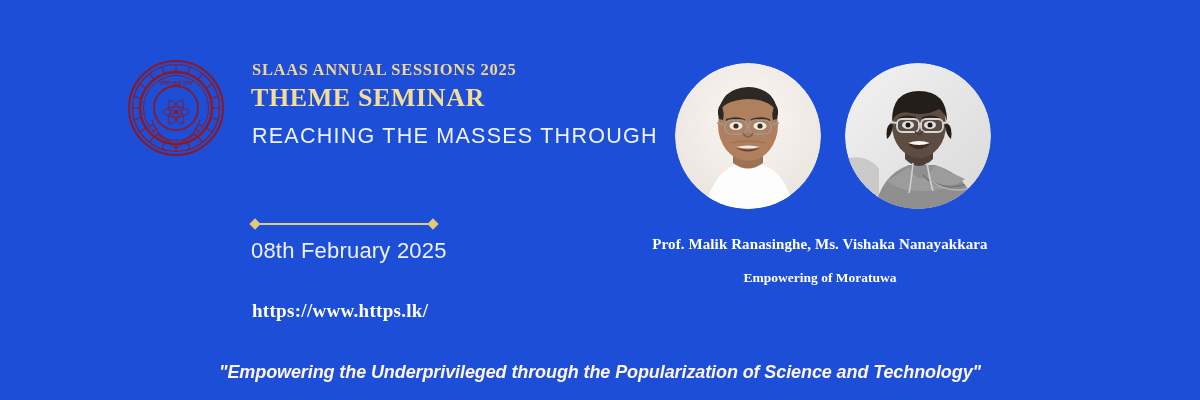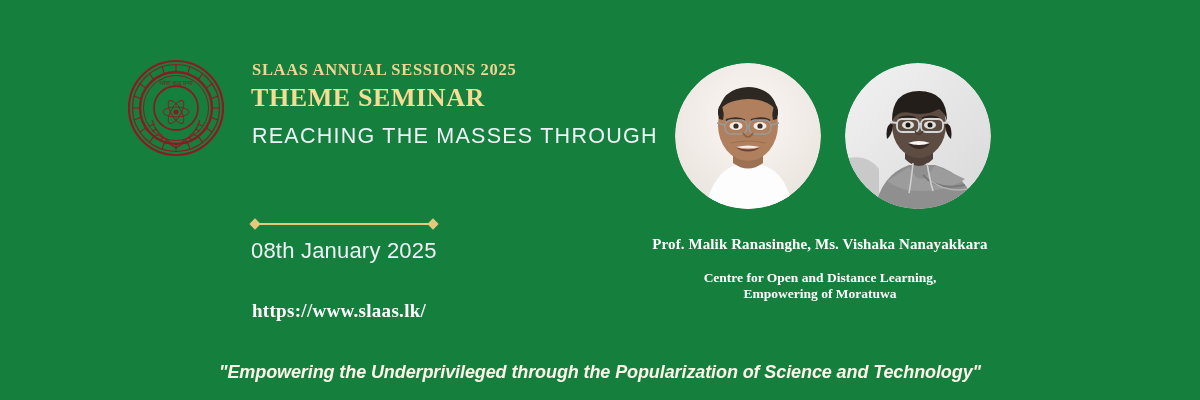--- a/index.html
+++ b/index.html
@@ -10,21 +10,21 @@
     width: 1200px;
     height: 400px;
     overflow: hidden;
     background: #03213f;
     font-family: "Liberation Sans", sans-serif;
   }
   .banner {
     position: relative;
     width: 1200px;
     height: 400px;
-    background: #15803d;
+    background: #1d4ed8;
   }
 
   
   .logo-wrap {
     position: absolute;
     left: 126px;
     top: 58px;
     width: 100px;
     height: 100px;
   }
@@ -232,22 +232,22 @@
   <div class="headline">
     <div>REACHING THE MASSES THROUGH</div>
   </div>
 
   <div class="divider">
     <div class="dia left"></div>
     <div class="bar"></div>
     <div class="dia right"></div>
   </div>
 
-  <div class="event-date">08th January 2025</div>
-  <div class="event-url">https://www.slaas.lk/</div>
+  <div class="event-date">08th February 2025</div>
+  <div class="event-url">https://www.https.lk/</div>
 
   <div class="portrait portrait-1">
     <svg width="146" height="146" viewBox="0 0 146 146" aria-hidden="true">
       <defs>
         <radialGradient id="bg1" cx="50%" cy="38%" r="72%">
           <stop offset="0%" stop-color="#fbf7f3"></stop>
           <stop offset="100%" stop-color="#e8e2dc"></stop>
         </radialGradient>
         <clipPath id="cl1">
             <circle cx="73" cy="73" r="73"></circle>
@@ -319,19 +319,18 @@
         <path d="M70 68 q4 7 8 0" stroke="#4a3b32" stroke-width="1.4" fill="none"></path>
         <path d="M62 80 q12 12 24 0 q-12 4 -24 0 Z" fill="#3a2c24"></path>
         <path d="M63 80 q11 -4 22 0 q-11 4 -22 0 Z" fill="#f6f6f6"></path>
         <path d="M68 100 q-2 20 -4 30 M82 100 q3 18 6 28" stroke="#cfcfcf" stroke-width="1.6" fill="none"></path>
       </g>
     </svg>
   </div>
 
   <div class="speaker-names">Prof. Malik Ranasinghe, Ms. Vishaka Nanayakkara</div>
   <div class="speaker-affiliation">
-    <div>Centre for Open and Distance Learning,</div>
     <div>Empowering of Moratuwa</div>
   </div>
 
   <div class="tagline">"Empowering the Underprivileged through the Popularization of Science and Technology"</div>
 
 </div>
 
 </body></html>

